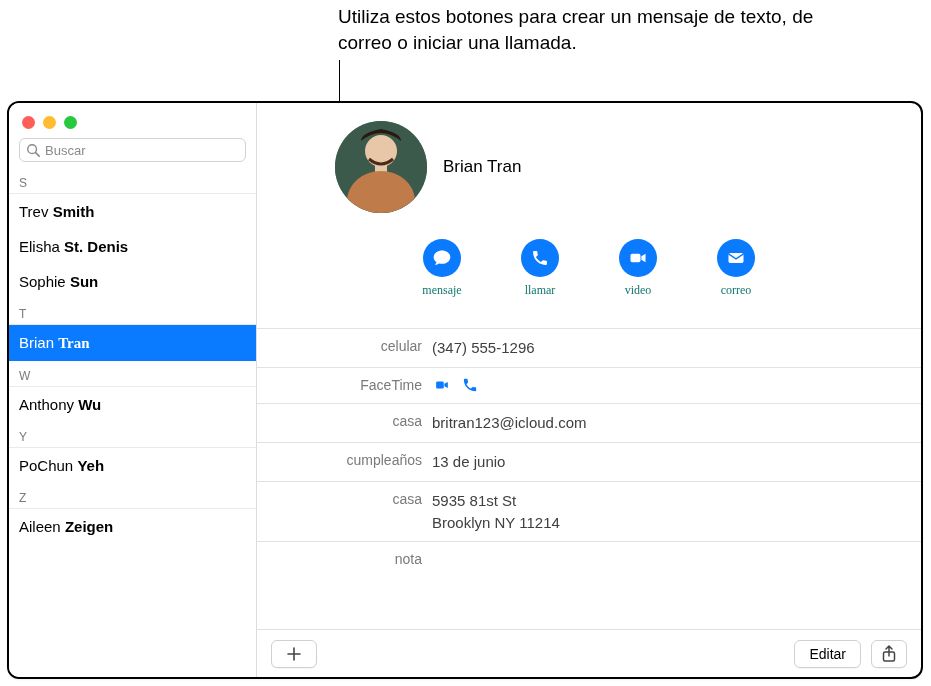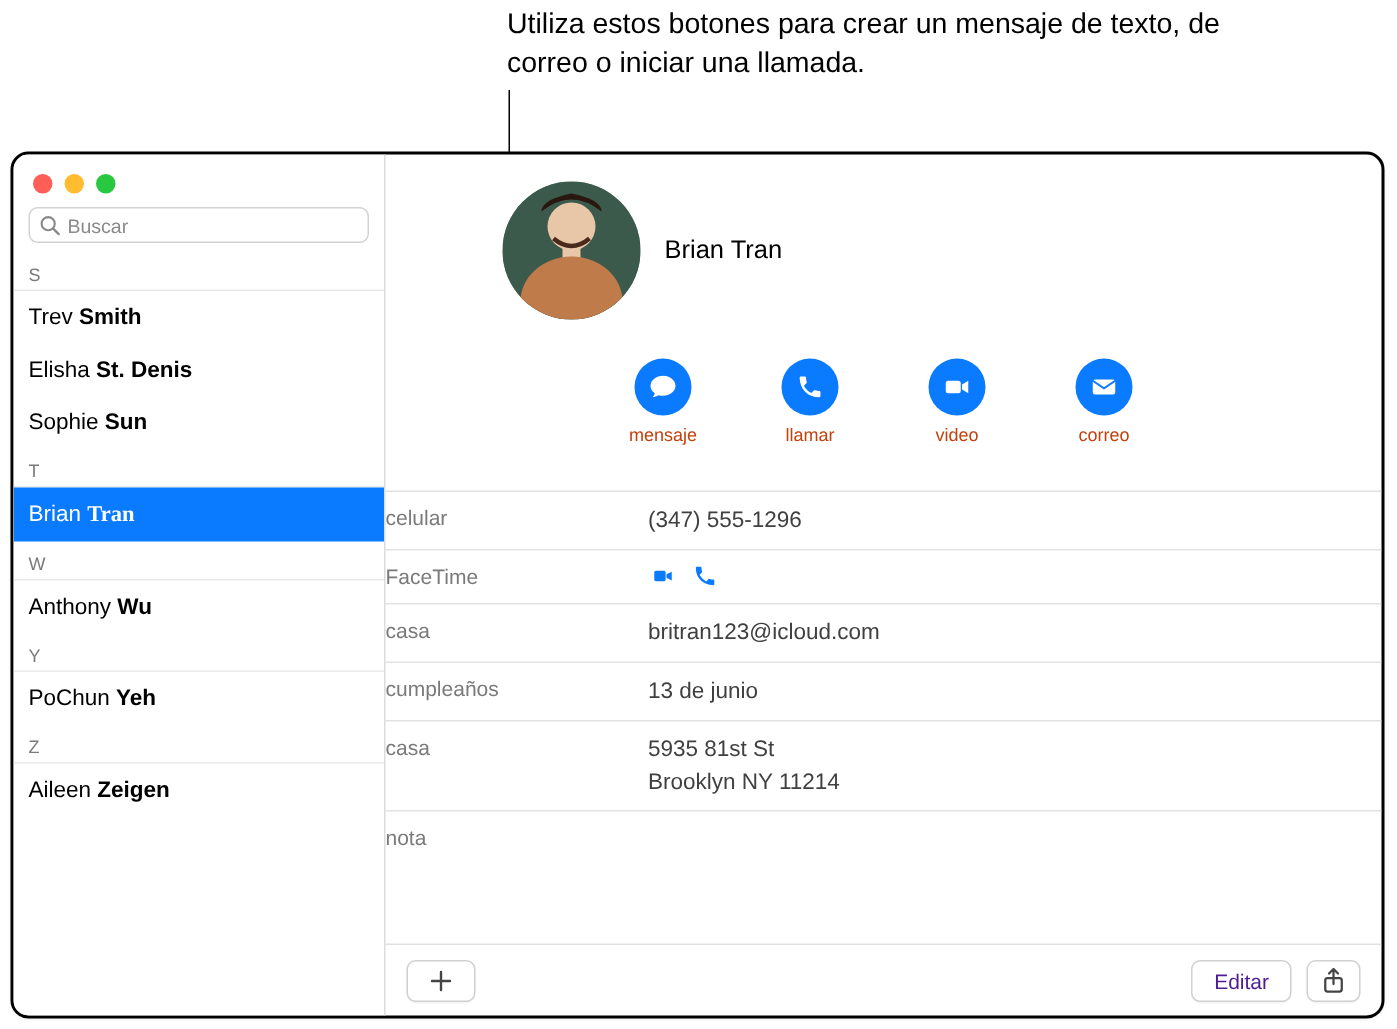--- a/index.html
+++ b/index.html
@@ -143,36 +143,38 @@
       gap: 6px; cursor: pointer;
       width: 58px;
     }
     .action-circle {
       width: 38px; height: 38px; border-radius: 50%;
       background: #0a7aff;
       display: flex; align-items: center; justify-content: center;
     }
     .action-label {
       font-size: 12px;
-      color: #c2410c;
+      color: #0f766e;
       text-align: center;
+      font-family: Liberation Serif, serif;
     }
     .details {
       margin-top: 30px;
     }
     .drow {
       display: flex;
       align-items: flex-start;
       border-top: 1px solid #e2e2e2;
       padding: 8px 0;
     }
     .drow:first-child { border-top: 1px solid #e2e2e2; }
     .dkey {
       width: 175px;
       flex: 0 0 175px;
+      text-align: right;
       color: #7a7a7a;
       font-size: 14px;
       padding-right: 10px;
       line-height: 1.4;
     }
     .dval {
       flex: 1;
       font-size: 15px;
       color: #404040;
       line-height: 1.45;
@@ -199,21 +201,21 @@
       box-shadow: 0 1px 0 rgba(0,0,0,0.04);
       cursor: pointer;
     }
     .btn-edit {
       height: 28px;
       padding: 0 14px;
       border: 1px solid #d0d0d0;
       border-radius: 6px;
       background: #fff;
       display: inline-flex; align-items: center;
-      font-size: 14px; color: #4c1d95;
+      font-size: 14px; color: #000000;
       box-shadow: 0 1px 0 rgba(0,0,0,0.04);
       cursor: pointer;
     }
     .spacer { flex: 1; }
 
     
     .cl-line-vert {
       position: absolute;
       left: 339px; top: 60px; width: 1px; height: 225px;
       background: #000;

